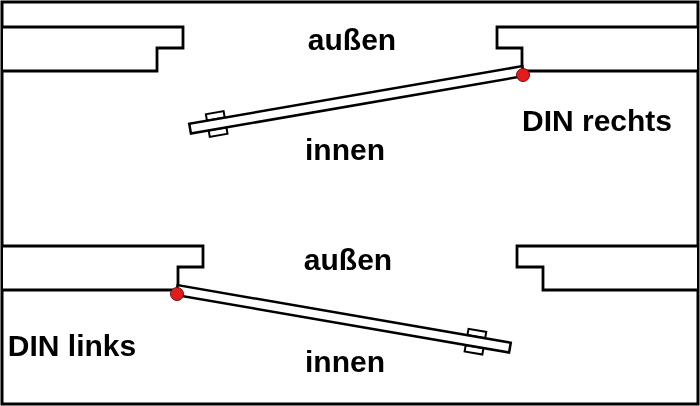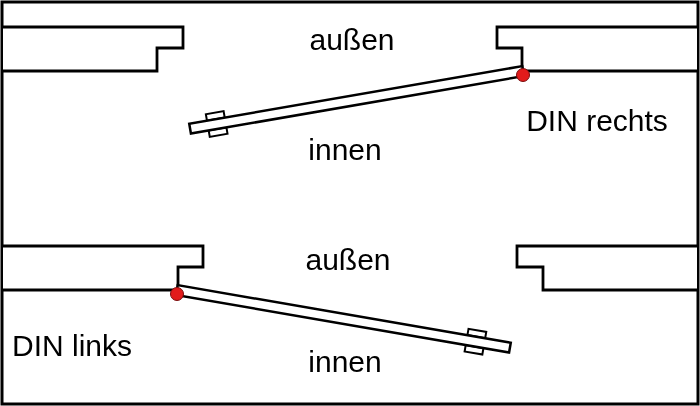--- a/index.html
+++ b/index.html
@@ -2,20 +2,21 @@
 <html><head>
 <meta charset="utf-8">
 <style>
   html,body{margin:0;padding:0;background:#fff;}
   .canvas{
     position:relative;
     width:700px;height:406px;
     background:#ffffff;
     font-family:"Liberation Sans", sans-serif;
     overflow:hidden;
+    font-weight:bold;
   }
   svg{display:block;}
   .diagram-label{
     font-family:"Liberation Sans", sans-serif;
     font-size:30px;
     fill:#000000;
   }
 </style>
 </head>
 <body>

